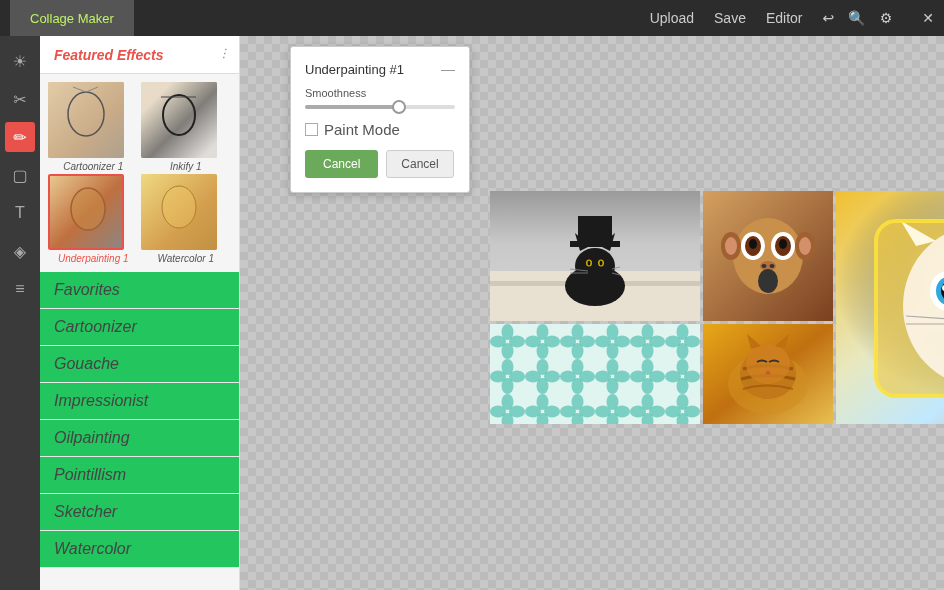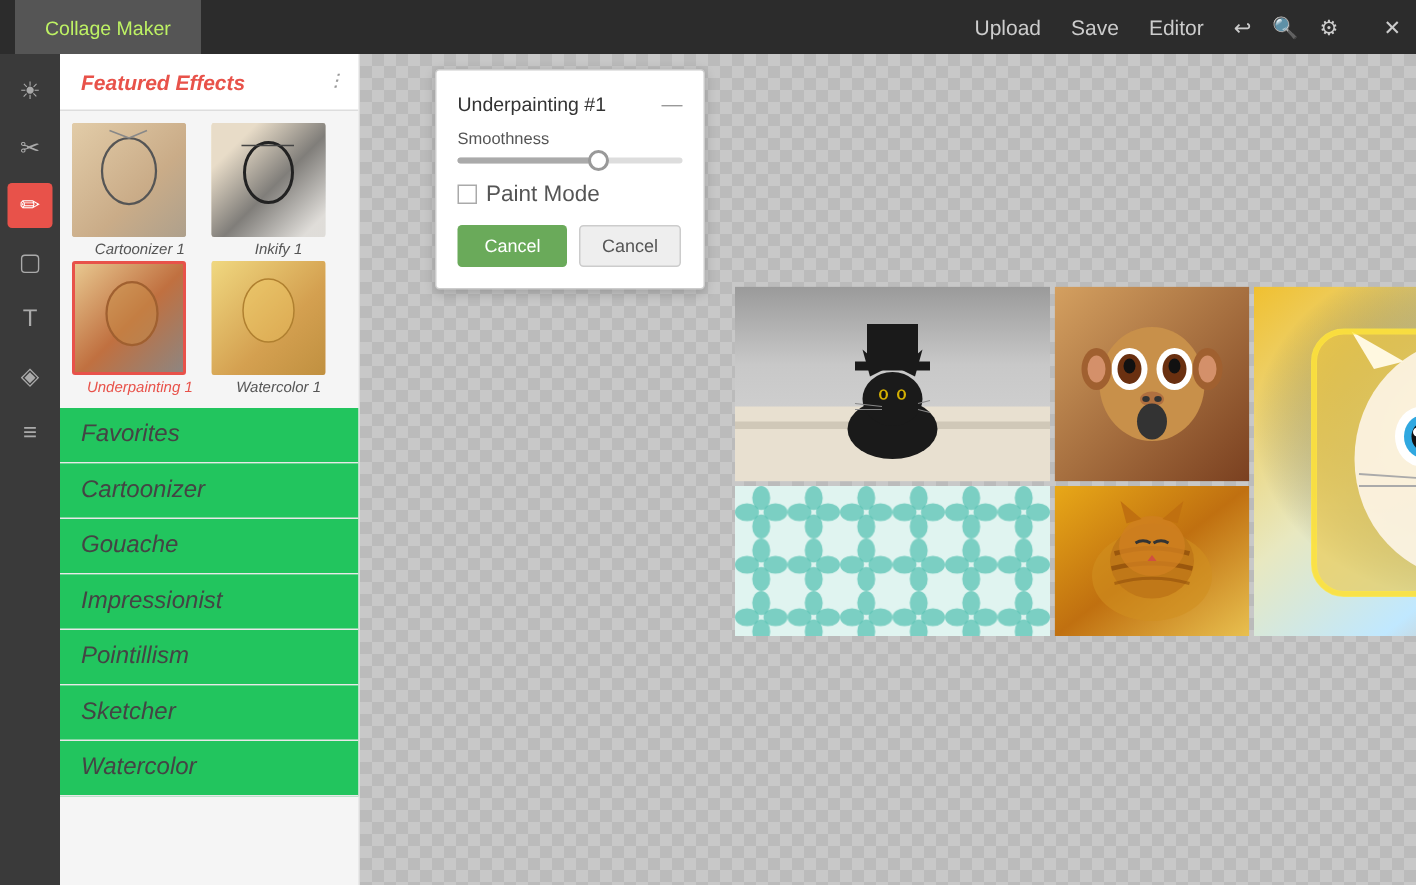--- a/index.html
+++ b/index.html
@@ -242,20 +242,21 @@
         </div>
         <div class="effect-name">Watercolor 1</div>
       </div>
     </div>
 
     <div class="sidebar-list">
       <div class="sidebar-list-item">Favorites</div>
       <div class="sidebar-list-item">Cartoonizer</div>
       <div class="sidebar-list-item">Gouache</div>
       <div class="sidebar-list-item">Impressionist</div>
+      <div class="sidebar-list-item">Oilpainting</div>
       <div class="sidebar-list-item">Pointillism</div>
       <div class="sidebar-list-item">Sketcher</div>
       <div class="sidebar-list-item">Watercolor</div>
     </div>
   </div>
 
   <div class="main-content">
     <div class="checker-bg"></div>
 
     <div class="effect-popup" style="left: 10px; top: 10px;">

